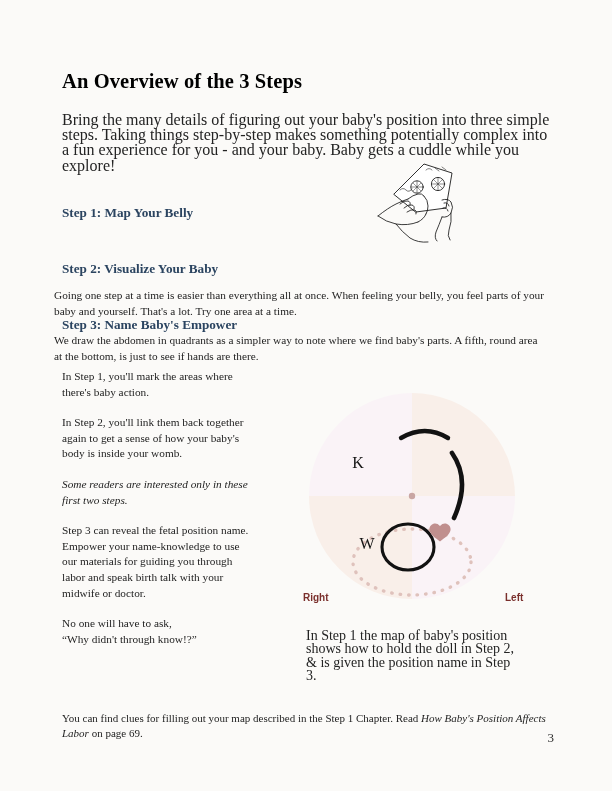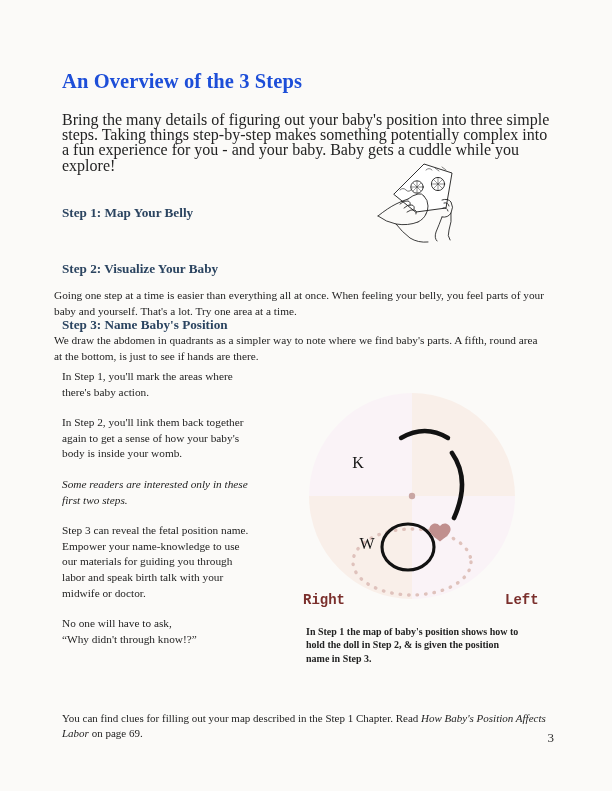--- a/index.html
+++ b/index.html
@@ -24,21 +24,21 @@
     height: 791px;
   }
 
   
   .page-title {
     position: absolute;
     left: 62px;
     top: 56px;
     font-size: 20.5px;
     font-weight: bold;
-    color: #1d4ed8;
+    color: #000000;
     letter-spacing: 0.1px;
   }
 
   .intro {
     position: absolute;
     left: 62px;
     top: 96px;
     width: 488px;
     font-size: 16px;
     line-height: 15.2px;
@@ -121,52 +121,51 @@
     position: absolute;
     left: 288px;
     top: 392px;
     width: 248px;
     height: 215px;
   }
   .diagram svg { display: block; }
 
   .diagram-label {
     position: absolute;
-    font-family: Liberation Mono, monospace;
-    font-size: 14px;
+    font-family: Liberation Sans, sans-serif;
+    font-size: 10px;
     font-weight: bold;
     color: #7a2f2c;
   }
   #label-right { left: 303px; top: 592px; }
   #label-left  { left: 505px; top: 592px; }
 
   .caption {
     position: absolute;
     left: 306px;
     top: 615px;
     width: 218px;
-    font-size: 10px;
+    font-size: 14px;
     line-height: 13.3px;
     color: #232323;
-    font-weight: bold;
   }
 </style>
 </head>
 <body>
 
 <div class="page">
 
   <h1 class="page-title">An Overview of the 3 Steps</h1>
 
   <p class="intro">Bring the many details of figuring out your baby's position into three simple steps. Taking things step-by-step makes something potentially complex into a fun experience for you - and your baby. Baby gets a cuddle while you explore!</p>
 
   <div class="steps-list">
     <div class="step-heading">Step 1: Map Your Belly</div>
     <div class="step-heading">Step 2: Visualize Your Baby</div>
-    <div class="step-heading">Step 3: Name Baby's Position</div>
+    <div class="step-heading">Step 3: Name Baby's Empower</div>
   </div>
 
   <div class="hand-illustration">
     <svg width="124" height="84" viewBox="0 0 124 84" fill="none" stroke="#1a1a1a" stroke-width="0.85" stroke-linecap="round" stroke-linejoin="round">
 
       <path d="M56 34 L86 4 L114 13 L108 48 L78 52 Z" fill="#ffffff" stroke="#1a1a1a" stroke-width="0.9"></path>
 
       <circle cx="79" cy="27" r="6.2" fill="none"></circle>
       <path d="M73 27 L85 27 M79 21 L79 33" stroke-width="0.5"></path>
       <path d="M75.4 23.4 L82.6 30.6 M82.6 23.4 L75.4 30.6" stroke-width="0.45"></path>

